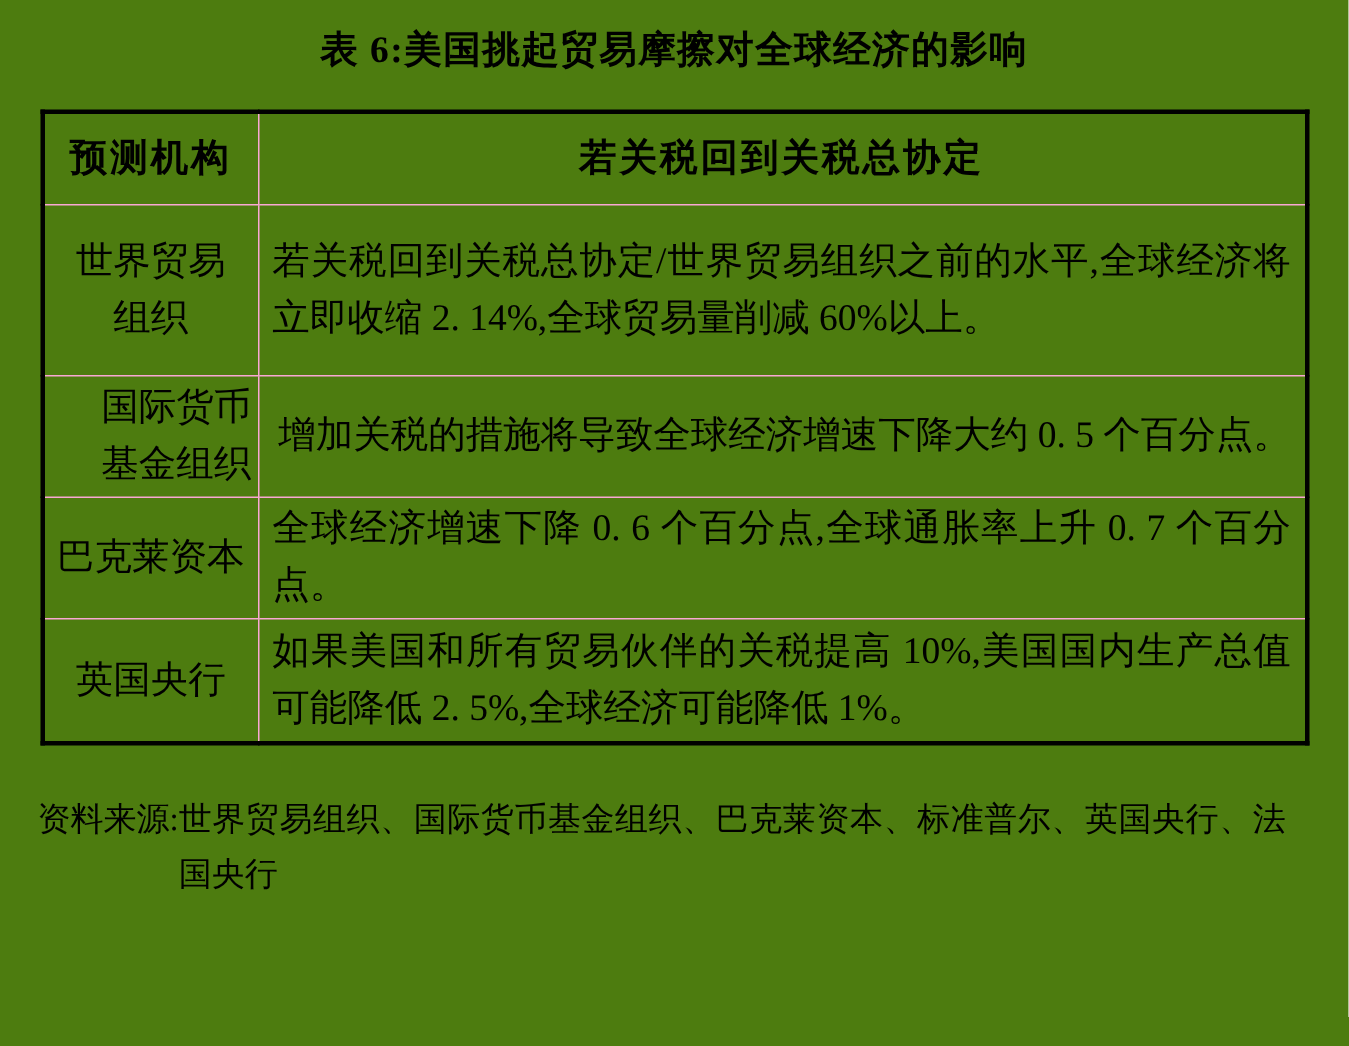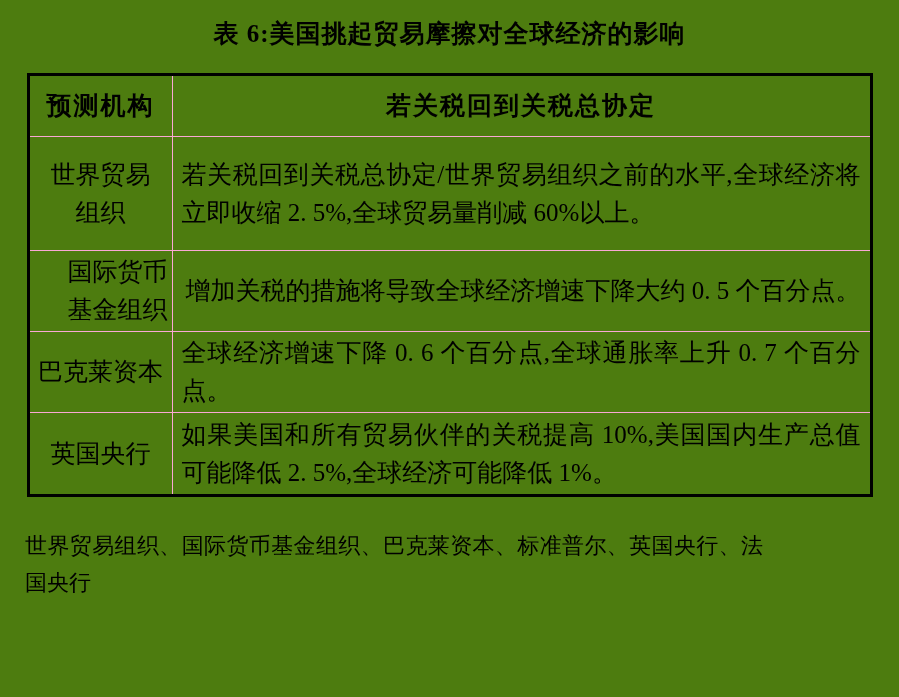--- a/index.html
+++ b/index.html
@@ -97,35 +97,36 @@
     <thead>
       <tr class="header-row">
         <th>预测机构</th>
         <th>若关税回到关税总协定</th>
       </tr>
     </thead>
     <tbody>
       <tr class="row-0">
         <td class="org">世界贸易
 组织</td>
-        <td class="impact">若关税回到关税总协定/世界贸易组织之前的水平,全球经济将立即收缩 2. 5%,全球贸易量削减 60%以上。</td>
+        <td class="impact">若关税回到关税总协定/世界贸易组织之前的水平,全球经济将立即收缩 2. 14%,全球贸易量削减 60%以上。</td>
       </tr>
       <tr class="row-1">
         <td class="org">国际货币
 基金组织</td>
         <td class="impact">增加关税的措施将导致全球经济增速下降大约 0. 5 个百分点。</td>
       </tr>
       <tr class="row-2">
         <td class="org">巴克莱资本</td>
         <td class="impact">全球经济增速下降 0. 6 个百分点,全球通胀率上升 0. 7 个百分点。</td>
       </tr>
       <tr class="row-4">
         <td class="org">英国央行</td>
         <td class="impact">如果美国和所有贸易伙伴的关税提高 10%,美国国内生产总值可能降低 2. 5%,全球经济可能降低 1%。</td>
       </tr>
     </tbody>
   </table>
 
   <div class="source">
+    <span class="source-label">资料来源:</span>
     <span class="source-text">世界贸易组织、国际货币基金组织、巴克莱资本、标准普尔、英国央行、法国央行</span>
   </div>
 
 </div>
 
 </body></html>

